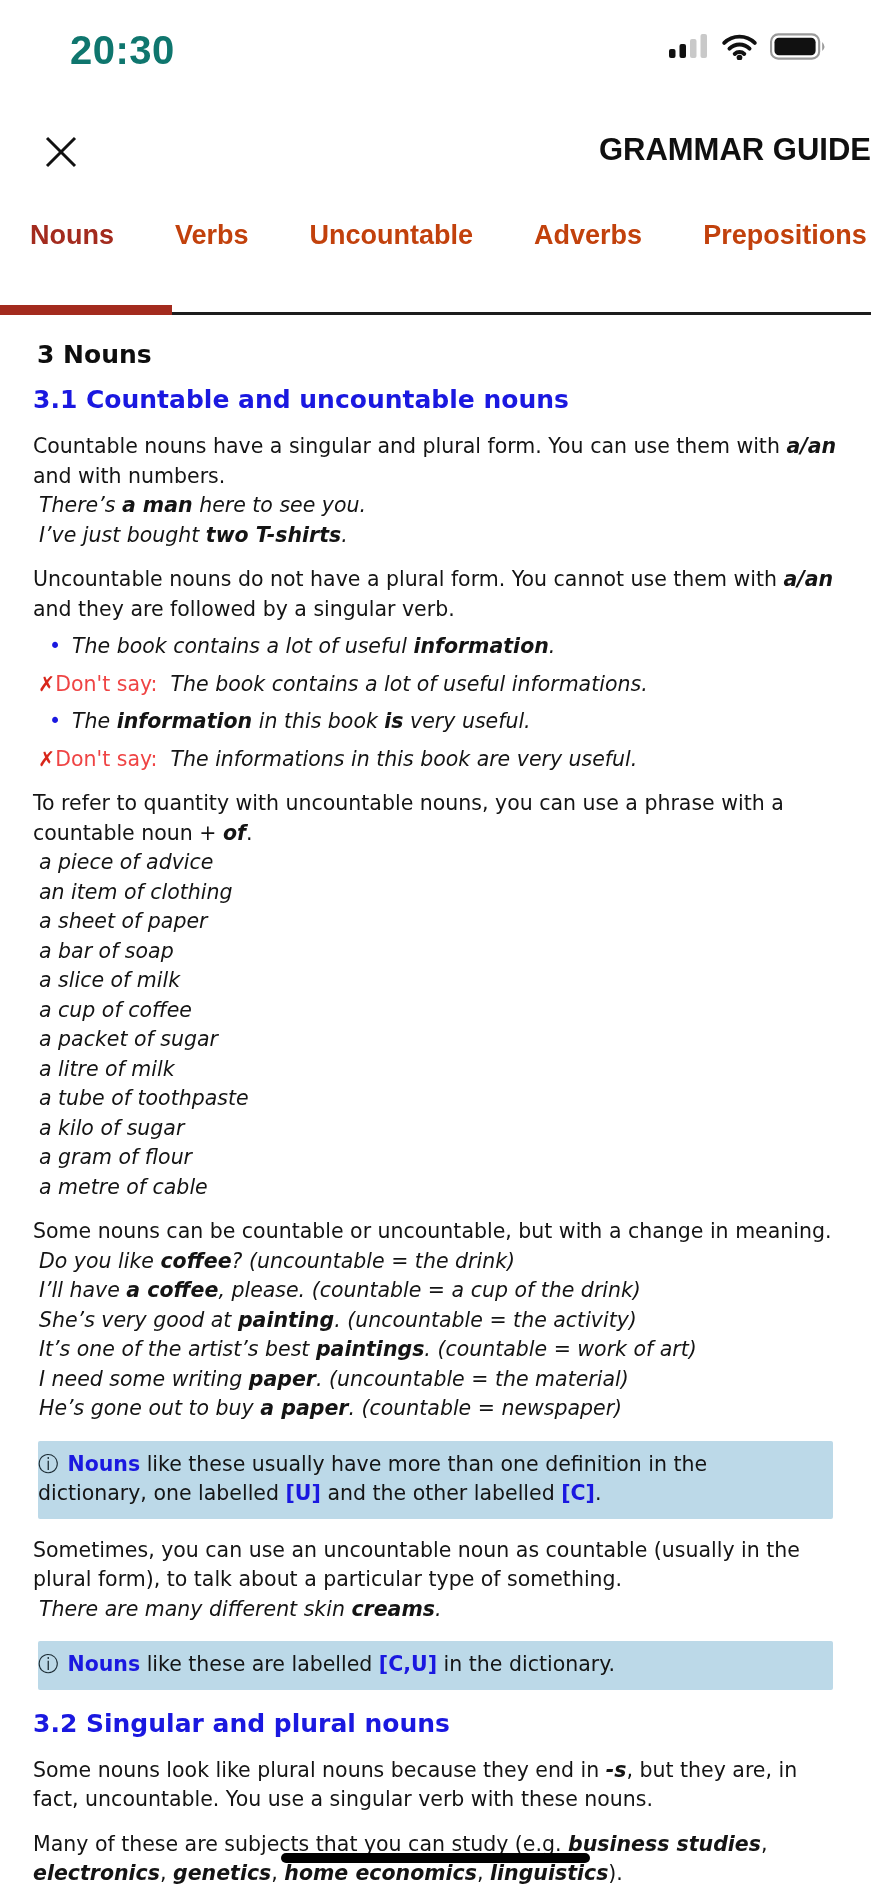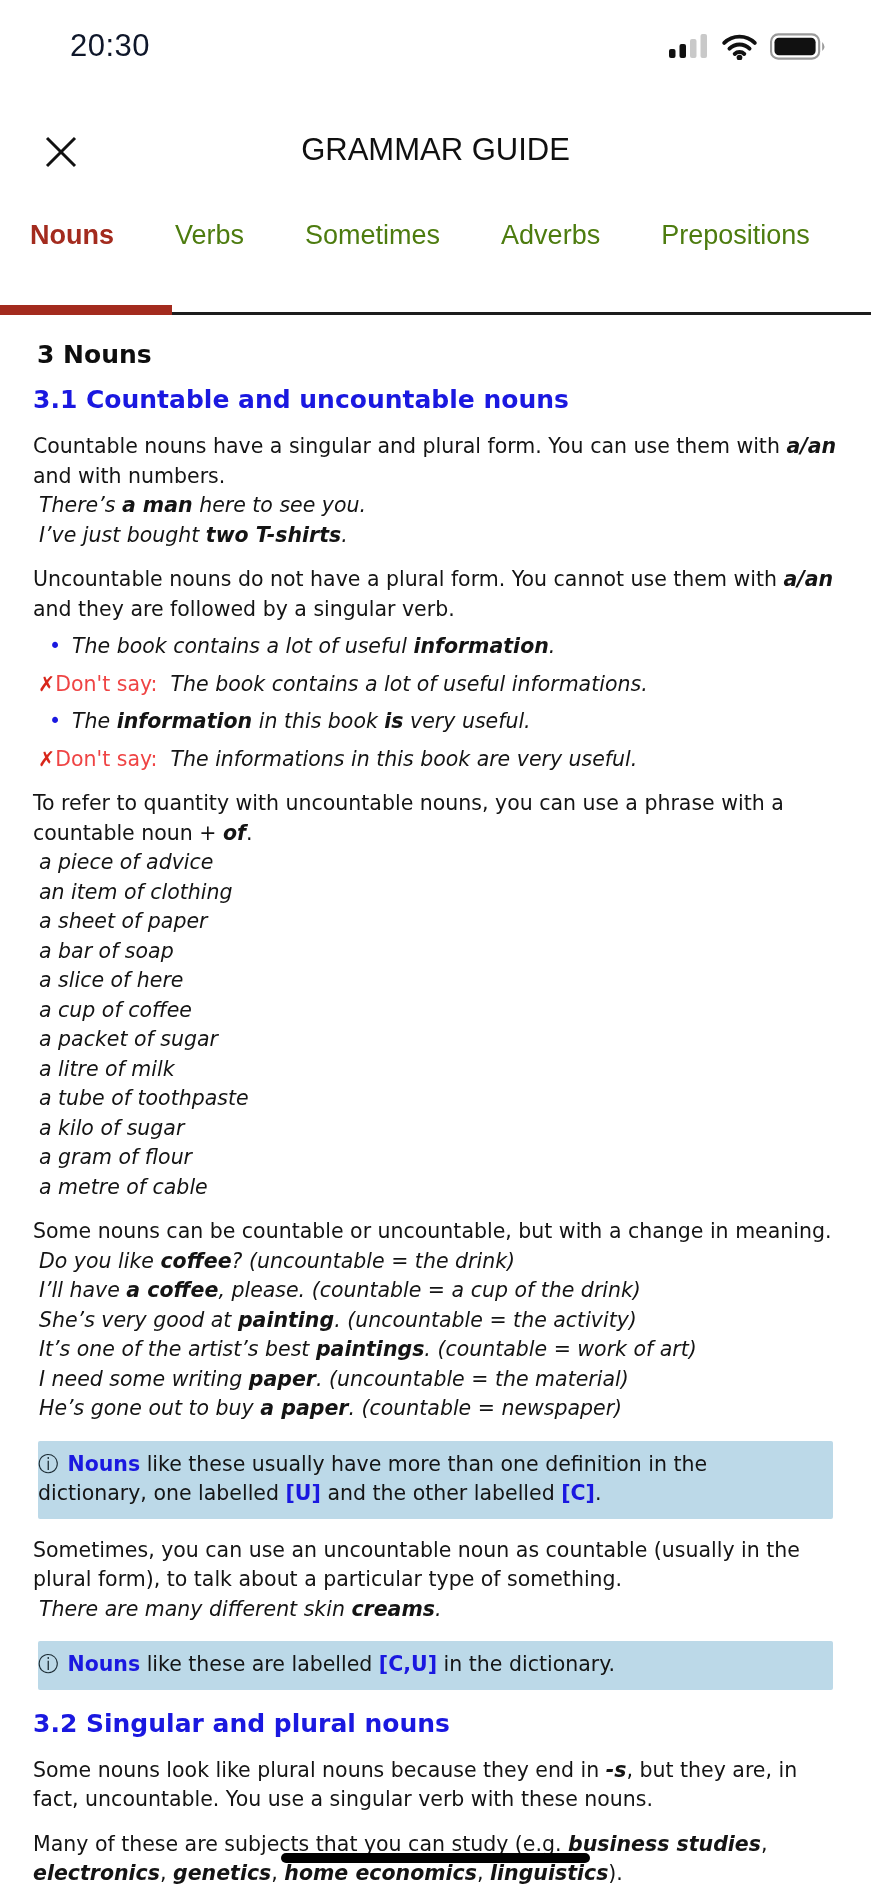--- a/index.html
+++ b/index.html
@@ -3,33 +3,33 @@
 <meta charset="utf-8">
 <style>
   html,body{margin:0;padding:0;}
   body{
     width:871px;height:1884px;overflow:hidden;position:relative;
     background:#ffffff;font-family:"DejaVu Sans",sans-serif;
   }
   
   .statusbar{position:absolute;top:0;left:0;width:871px;height:70px;}
   .time{position:absolute;left:70px;top:28px;
-    font-family:"Liberation Sans",sans-serif;font-weight:400;font-size:31px;
-    color:#0f172a;letter-spacing:.5px;}
+    font-family:"Liberation Sans",sans-serif;font-weight:700;font-size:40px;
+    color:#0f766e;letter-spacing:.5px;}
   .sicons{position:absolute;right:43px;top:33px;display:flex;align-items:center;gap:12px;}
   
   .header{position:absolute;top:120px;left:0;width:871px;height:64px;}
   .closebtn{position:absolute;left:40px;top:12px;width:42px;height:42px;background:none;border:none;padding:0;cursor:pointer;}
-  .apptitle{position:absolute;left:0;right:0;top:12px;text-align:center;
-    font-family:"Liberation Sans",sans-serif;font-weight:400;font-size:31px;color:#101010;}
+  .apptitle{position:absolute;left:0;right:0;top:12px;text-align:right;
+    font-family:"Liberation Sans",sans-serif;font-weight:700;font-size:31px;color:#101010;}
   
   .tabbar{position:absolute;top:220px;left:0;width:871px;height:92px;border-bottom:3px solid #1d1d1d;}
   .tablist{display:flex;gap:61px;padding-left:30px;white-space:nowrap;overflow:hidden;
     font-family:"Liberation Sans",sans-serif;font-size:27px;}
-  .tab{color:#4d7c0f;cursor:pointer;flex:none;}
+  .tab{color:#c2410c;cursor:pointer;flex:none;font-weight:bold;}
   .tab.active{color:var(--red);font-weight:700;}
   .tab-underline{position:absolute;left:0;bottom:-3px;width:172px;height:10px;background:var(--red);}
   
   .content{position:absolute;top:315px;left:0;width:871px;box-sizing:border-box;
     padding:19px 33px 0 33px;font-size:20.5px;line-height:29.5px;color:#141414;}
   .h1{font-size:25px;line-height:34px;font-weight:700;margin:4px;color:#0e0e0e;}
   .h2{font-size:25px;line-height:34px;font-weight:700;margin:11px 0 13px 0;color:var(--blue);}
   .para{margin:15px 0 0 0;}
   .example{margin:0;padding-left:6px;}
   .bullet{margin:8px;padding-left:8px;}
@@ -80,21 +80,21 @@
       <line x1="33" y1="5" x2="5" y2="33" stroke="#111" stroke-width="3"></line>
     </svg>
   </button>
   <div class="apptitle">GRAMMAR GUIDE</div>
 </div>
 
 <div class="tabbar">
   <div class="tablist">
       <span class="tab active">Nouns</span>
       <span class="tab">Verbs</span>
-      <span class="tab">Sometimes</span>
+      <span class="tab">Uncountable</span>
       <span class="tab">Adverbs</span>
       <span class="tab">Prepositions</span>
     </div>
   <div class="tab-underline"></div>
 </div>
 
 <div class="content">
     <div class="h1">3 Nouns</div>
     <div class="h2">3.1 Countable and uncountable nouns</div>
     <div class="para"><span>Countable nouns have a singular and plural form. You can use them with </span><span class="bold ital">a/an</span><span> and with numbers.</span></div>
@@ -103,21 +103,21 @@
     <div class="para"><span>Uncountable nouns do not have a plural form. You cannot use them with </span><span class="bold ital">a/an</span><span> and they are followed by a singular verb.</span></div>
     <div class="bullet"><span class="dot">•</span><span><span class="ital">The book contains a lot of useful </span><span class="bold ital">information</span><span class="ital">.</span></span></div>
     <div class="dontsay"><span class="cross">✗</span><span class="ds-label">Don't say:</span><span class="ds-body"><span class="ital">The book contains a lot of useful informations.</span></span></div>
     <div class="bullet"><span class="dot">•</span><span><span class="ital">The </span><span class="bold ital">information</span><span class="ital"> in this book </span><span class="bold ital">is</span><span class="ital"> very useful.</span></span></div>
     <div class="dontsay"><span class="cross">✗</span><span class="ds-label">Don't say:</span><span class="ds-body"><span class="ital">The informations in this book are very useful.</span></span></div>
     <div class="para"><span>To refer to quantity with uncountable nouns, you can use a phrase with a countable noun + </span><span class="bold ital">of</span><span>.</span></div>
     <div class="example ital"><span class="ital">a piece of advice</span></div>
     <div class="example ital"><span class="ital">an item of clothing</span></div>
     <div class="example ital"><span class="ital">a sheet of paper</span></div>
     <div class="example ital"><span class="ital">a bar of soap</span></div>
-    <div class="example ital"><span class="ital">a slice of here</span></div>
+    <div class="example ital"><span class="ital">a slice of milk</span></div>
     <div class="example ital"><span class="ital">a cup of coffee</span></div>
     <div class="example ital"><span class="ital">a packet of sugar</span></div>
     <div class="example ital"><span class="ital">a litre of milk</span></div>
     <div class="example ital"><span class="ital">a tube of toothpaste</span></div>
     <div class="example ital"><span class="ital">a kilo of sugar</span></div>
     <div class="example ital"><span class="ital">a gram of flour</span></div>
     <div class="example ital"><span class="ital">a metre of cable</span></div>
     <div class="para"><span>Some nouns can be countable or uncountable, but with a change in meaning.</span></div>
     <div class="example ital"><span class="ital">Do you like </span><span class="bold ital">coffee</span><span class="ital">?</span><span> (uncountable = the drink)</span></div>
     <div class="example ital"><span class="ital">I’ll have </span><span class="bold ital">a coffee</span><span class="ital">, please.</span><span> (countable = a cup of the drink)</span></div>

